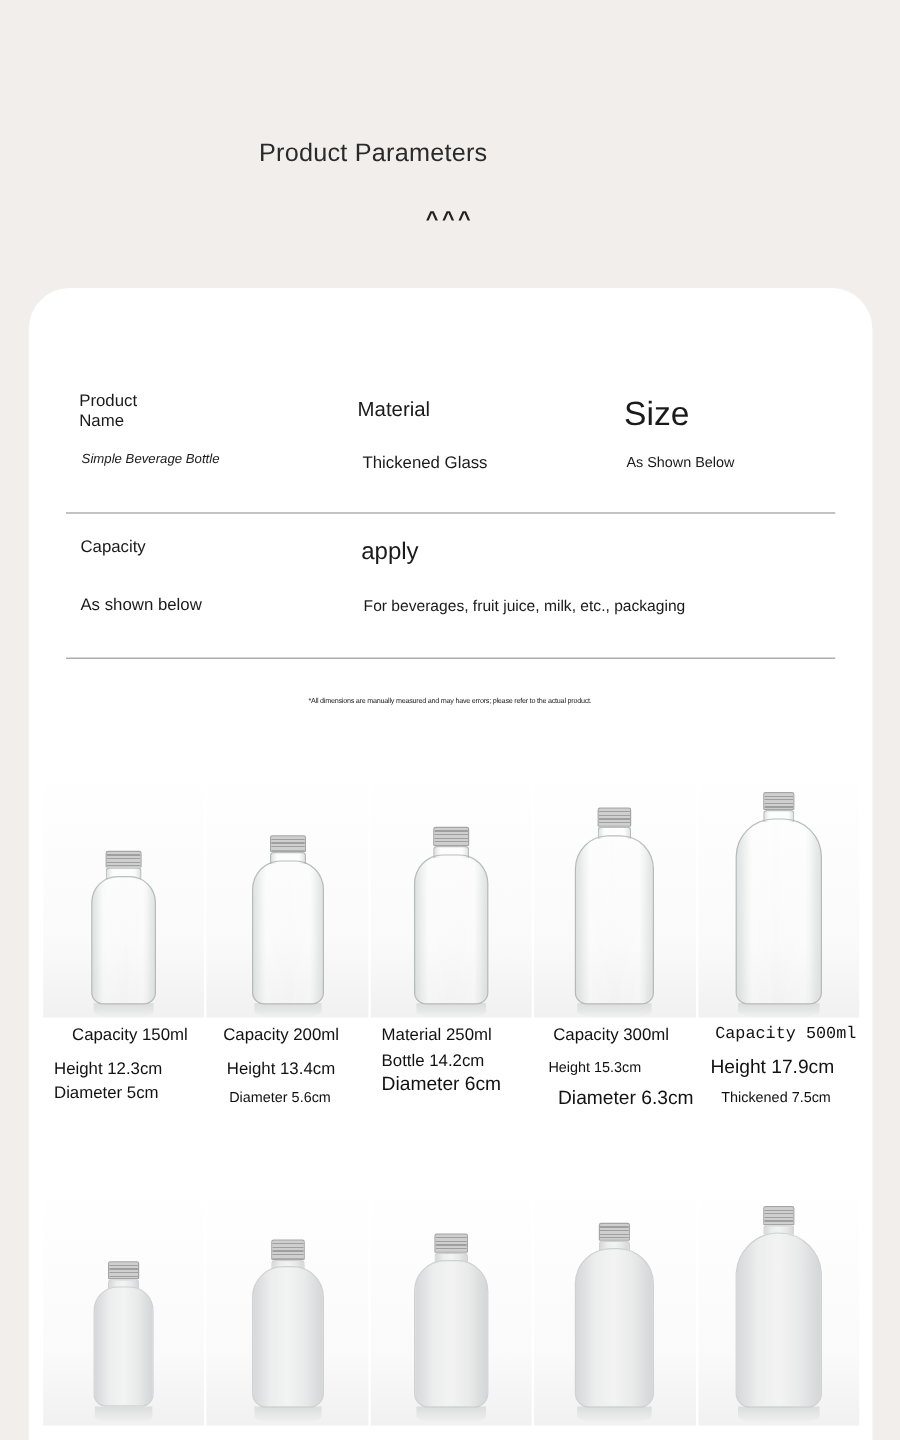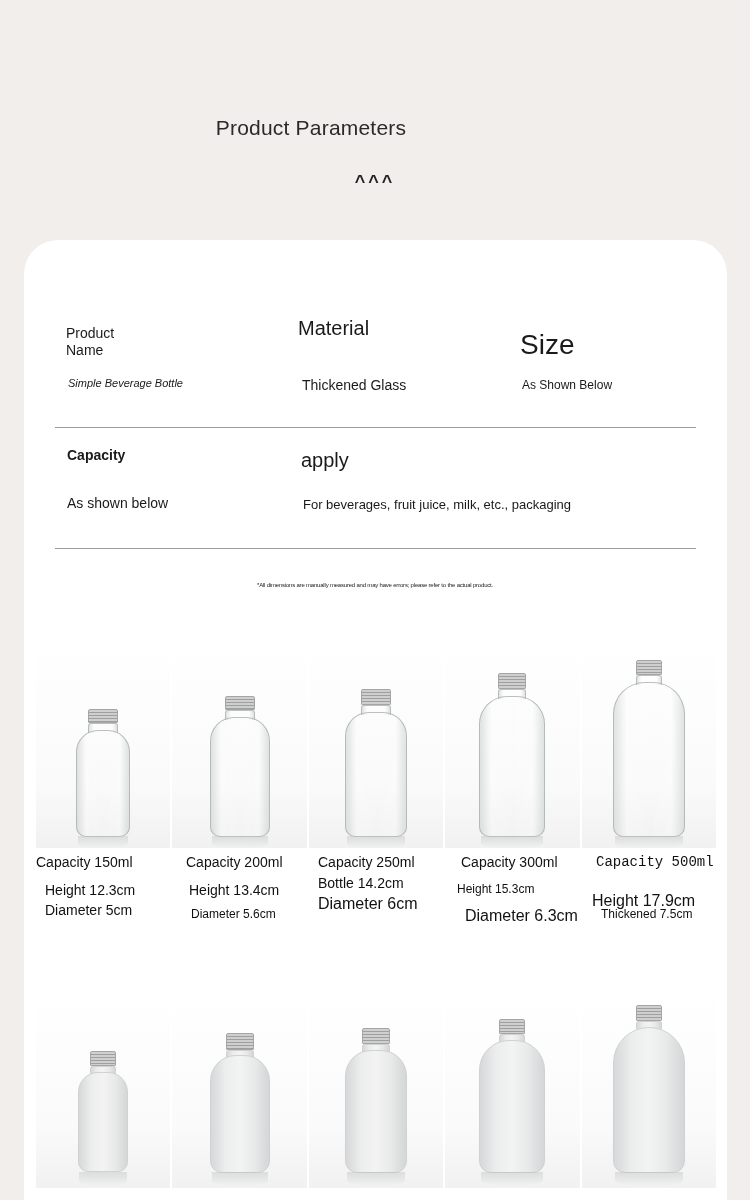--- a/index.html
+++ b/index.html
@@ -77,29 +77,29 @@
 </div>
 
 <div class="card"></div>
 
 <div class="param" style="top:325px;left:66px;">
   <div>Product</div>
   <div>Name</div>
 </div>
 <div class="param small" style="top:377px;left:68px;">Simple Beverage Bottle</div>
 
-<div class="param" style="top:316px;left:298px;font-size:20px;">Material</div>
+<div class="param" style="top:332px;left:298px;font-size:17px;">Material</div>
 <div class="param" style="top:377px;left:302px;font-size:14px;">Thickened Glass</div>
 
 <div class="param big" style="top:328px;left:520px;">Size</div>
 <div class="param" style="top:378px;left:522px;font-size:12px;">As Shown Below</div>
 
 <div class="divider" style="top:427px;left:55px;width:641px;"></div>
 
-<div class="param" style="top:447px;left:67px;font-weight:bold;">Capacity</div>
+<div class="param" style="top:447px;left:67px;">Capacity</div>
 <div class="param mid" style="top:448px;left:301px;">apply</div>
 <div class="param" style="top:495px;left:67px;">As shown below</div>
 <div class="param" style="top:497px;left:303px;font-size:13px;">For beverages, fruit juice, milk, etc., packaging</div>
 
 <div class="divider" style="top:548px;left:55px;width:641px;"></div>
 
 <div class="disclaimer">*All dimensions are manually measured and may have errors; please refer to the actual product.</div>
 
 <div class="strip" style="top:640px;height:208px;">
   <div class="photo clear">
@@ -129,42 +129,42 @@
   <div class="photo clear">
     <div class="cap" style="top:20px;width:26px;height:15px;"></div>
     <div class="neck" style="top:35px;width:26px;height:10px;"></div>
     <div class="body" style="top:42px;width:72px;height:155px;border-radius:32px 32px 10px 10px;"></div>
     <div class="reflect" style="top:196px;width:68px;height:12px;"></div>
   </div>
 </div>
 
 <div class="labels">
   <div class="label-col">
-    <div class="lbl" style="top:2px;left:0;font-size:14px;">Capacity 150ml</div>
+    <div class="lbl" style="top:2px;left:24px;font-size:14px;">Capacity 150ml</div>
     <div class="lbl" style="top:30px;left:9px;font-size:14px;">Height 12.3cm</div>
     <div class="lbl" style="top:50px;left:9px;font-size:14px;">Diameter 5cm</div>
   </div>
   <div class="label-col">
     <div class="lbl" style="top:2px;left:14px;font-size:14px;">Capacity 200ml</div>
     <div class="lbl" style="top:30px;left:17px;font-size:14px;">Height 13.4cm</div>
     <div class="lbl" style="top:55px;left:19px;font-size:12px;">Diameter 5.6cm</div>
   </div>
   <div class="label-col">
-    <div class="lbl" style="top:2px;left:10px;font-size:14px;">Capacity 250ml</div>
+    <div class="lbl" style="top:2px;left:10px;font-size:14px;">Material 250ml</div>
     <div class="lbl" style="top:23px;left:10px;font-size:14px;">Bottle 14.2cm</div>
     <div class="lbl" style="top:43px;left:10px;font-size:16px;">Diameter 6cm</div>
   </div>
   <div class="label-col">
     <div class="lbl" style="top:2px;left:17px;font-size:14px;">Capacity 300ml</div>
     <div class="lbl" style="top:30px;left:13px;font-size:12px;">Height 15.3cm</div>
     <div class="lbl" style="top:55px;left:21px;font-size:16px;">Diameter 6.3cm</div>
   </div>
   <div class="label-col">
     <div class="lbl" style="top:2px;left:16px;font-size:14px;font-family:Liberation Mono, monospace;">Capacity 500ml</div>
-    <div class="lbl" style="top:29px;left:12px;font-size:16px;margin-top:11px;">Height 17.9cm</div>
+    <div class="lbl" style="top:29px;left:12px;font-size:16px;">Height 17.9cm</div>
     <div class="lbl" style="top:55px;left:21px;font-size:12px;">Thickened 7.5cm</div>
   </div>
 </div>
 
 <div class="strip" style="top:990px;height:198px;">
   <div class="photo frosted">
     <div class="cap" style="top:61px;width:26px;height:15px;"></div>
     <div class="neck" style="top:76px;width:26px;height:8px;"></div>
     <div class="body" style="top:82px;width:50px;height:100px;border-radius:20px 20px 10px 10px;"></div>
     <div class="reflect" style="top:182px;width:48px;height:14px;"></div>

